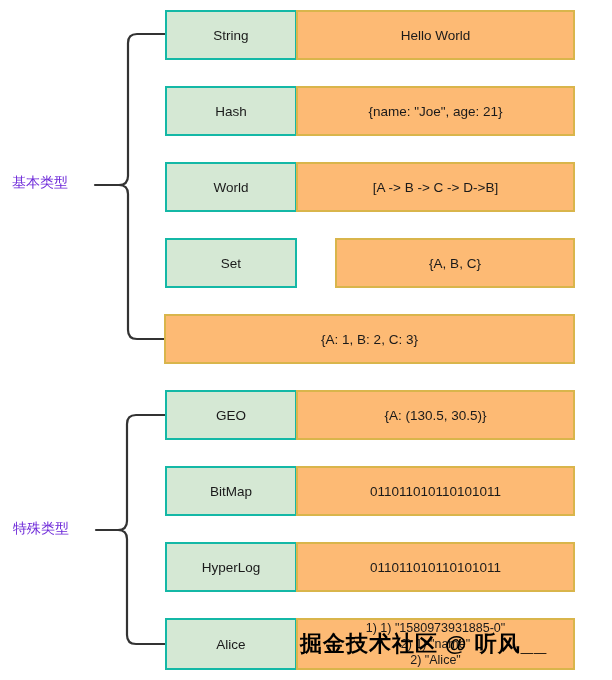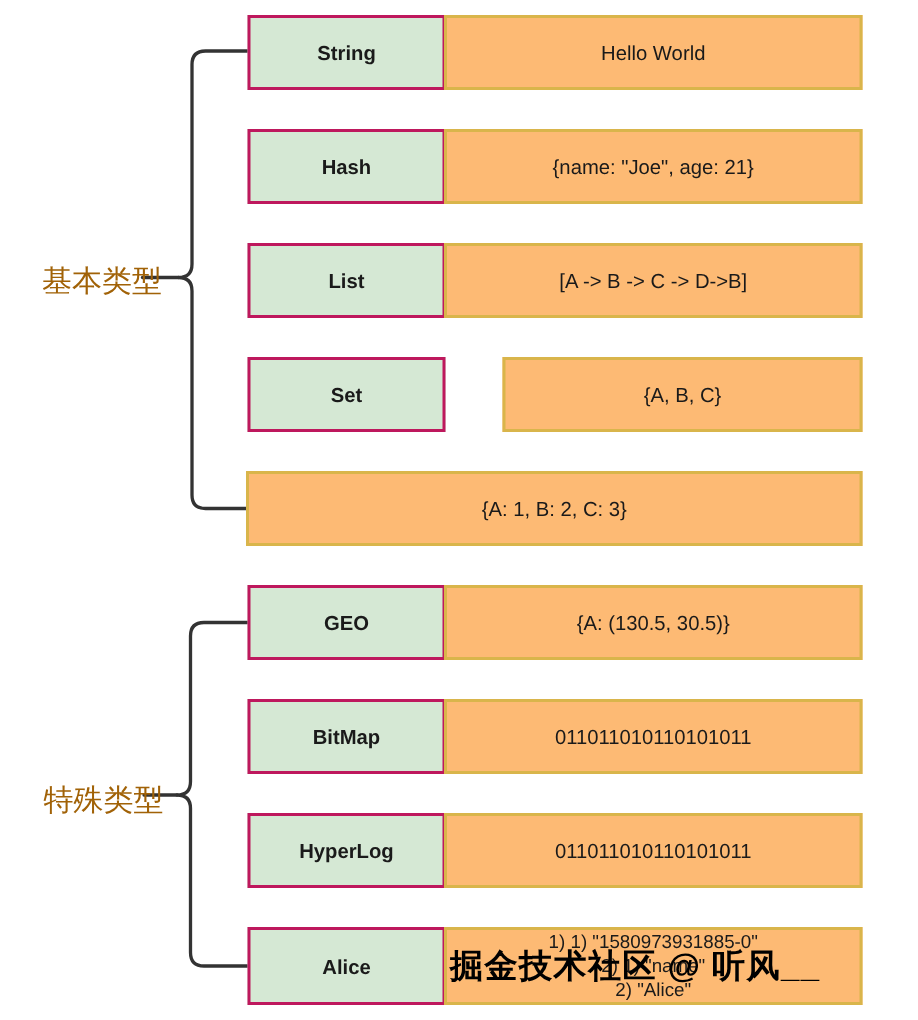--- a/index.html
+++ b/index.html
@@ -3,26 +3,26 @@
 <meta charset="utf-8">
 <style>
   html,body{margin:0;padding:0;background:#ffffff;}
   .canvas{
     position:relative;width:612px;height:680px;background:#ffffff;overflow:hidden;
     font-family:"Liberation Sans","DejaVu Sans",sans-serif;color:#1a1a1a;
   }
   .connectors{position:absolute;left:0;top:0;width:612px;height:680px;z-index:1;}
   .connectors path{fill:none;stroke:#333333;stroke-width:2.2;stroke-linecap:round;stroke-linejoin:round;}
   .group-label{
-    position:absolute;z-index:2;font-size:20px;color:#a16207;white-space:nowrap;margin-left:16px;
+    position:absolute;z-index:2;font-size:14px;color:#6d28d9;white-space:nowrap;
   }
   .row{position:absolute;left:165px;width:410px;height:50px;display:flex;z-index:2;}
   .type-cell{
-    width:132px;box-sizing:border-box;background:#d5e8d4;border:2px solid #be185d;
-    display:flex;align-items:center;justify-content:center;font-size:13.5px;font-weight:bold;
+    width:132px;box-sizing:border-box;background:#d5e8d4;border:2px solid #14b8a6;
+    display:flex;align-items:center;justify-content:center;font-size:13.5px;
   }
   .value-cell{
     flex:1;box-sizing:border-box;background:#fdba74;border:2px solid #d9b54b;margin-left:-1px;
     display:flex;align-items:center;justify-content:center;font-size:13.5px;text-align:center;
   }
   .value-cell.multiline{flex-direction:column;justify-content:center;font-size:12.5px;line-height:16px;}
   .row.stream{height:52px;}
   .watermark{
     position:absolute;left:300px;top:629px;z-index:5;font-size:22px;font-weight:600;
     color:#000000;letter-spacing:1px;white-space:nowrap;
@@ -48,21 +48,21 @@
     <div class="type-cell">String</div>
     <div class="value-cell">Hello World</div>
   </div>
 
   <div class="row" style="top:86px;">
     <div class="type-cell">Hash</div>
     <div class="value-cell">{name: "Joe", age: 21}</div>
   </div>
 
   <div class="row" style="top:162px;">
-    <div class="type-cell">List</div>
+    <div class="type-cell">World</div>
     <div class="value-cell">[A -&gt; B -&gt; C -&gt; D-&gt;B]</div>
   </div>
 
   <div class="row" style="top:238px;gap:39px;">
     <div class="type-cell">Set</div>
     <div class="value-cell">{A, B, C}</div>
   </div>
 
   <div class="row" style="top:314px;">
     <div class="value-cell">{A: 1, B: 2, C: 3}</div>

